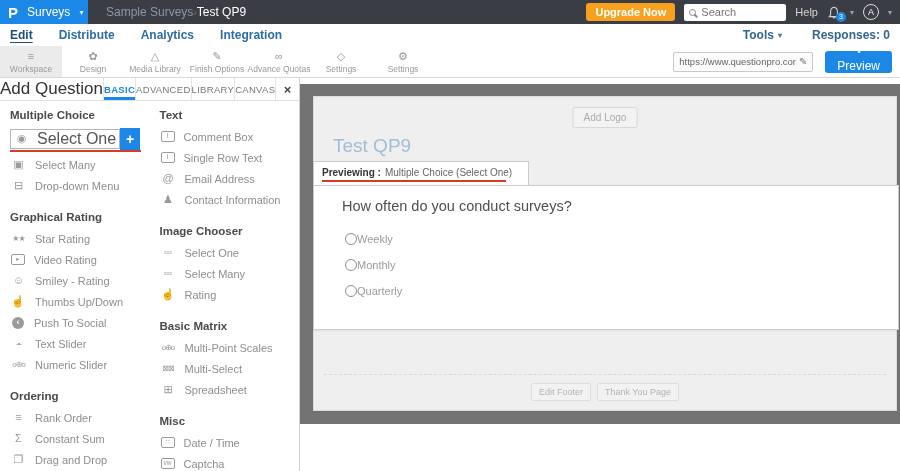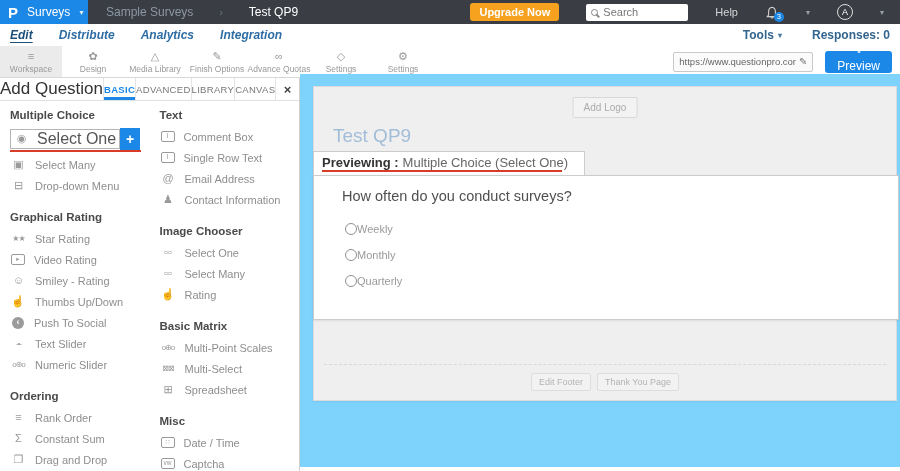--- a/index.html
+++ b/index.html
@@ -6,39 +6,39 @@
   html,body { width:900px; height:471px; overflow:hidden; }
   body { font-family:"Liberation Sans", sans-serif; background:#fff; position:relative; }
   #app { position:absolute; inset:0; width:900px; height:471px; }
 
   
   .topbar { position:absolute; left:0; top:0; width:900px; height:24px; background:#3a3d43; display:flex; align-items:center; }
   .logo-block { width:88px; height:100%; background:#1b87e6; display:flex; align-items:center; padding:0 8px; gap:9px; color:#fff; cursor:pointer; }
   .qp-logo { font-weight:bold; font-size:15px; line-height:1; }
   .product-label { font-size:12px; }
   .caret { font-size:8px; opacity:.85; }
-  .breadcrumb { display:flex; align-items:center; gap:26px; margin-left:18px; font-size:12px; }
+  .breadcrumb { display:flex; align-items:center; gap:0; margin-left:18px; font-size:12px; }
   .bc-parent { color:#8b98a5; }
   .bc-sep { color:#6d7680; font-size:10px; }
   .bc-current { color:#fff; }
-  .top-right { margin-left:auto; display:flex; align-items:center; gap:27px; padding-right:16px; }
+  .top-right { margin-left:auto; display:flex; align-items:center; gap:9px; padding-right:8px; }
   .upgrade-btn { background:#f6a21e; color:#fff; font-size:11px; font-weight:bold; padding:3px 9px; border-radius:3px; cursor:pointer; white-space:nowrap; }
   .search-box { background:#fff; width:102px; height:17px; border-radius:2px; display:flex; align-items:center; padding:0 5px; gap:5px; }
   .mag { width:7px; height:7px; border:1.5px solid #888; border-radius:50%; position:relative; flex-shrink:0; }
   .mag::after { content:""; position:absolute; width:4px; height:1.5px; background:#888; transform:rotate(45deg); right:-3px; bottom:-2px; }
   .search-box input { border:none; outline:none; width:100%; font-size:11px; color:#444; font-family:"Liberation Sans",sans-serif; background:transparent; }
   .help-label { color:#d6d6d6; font-size:11px; cursor:pointer; }
   .bell-wrap { position:relative; display:flex; align-items:center; cursor:pointer; }
   .badge { position:absolute; right:-5px; bottom:-3px; width:10px; height:10px; background:#1b87e6; border-radius:50%; color:#fff; font-size:7px; display:flex; align-items:center; justify-content:center; }
   .caret-dim { color:#9aa0a6; font-size:8px; cursor:pointer; }
   .avatar { width:16px; height:16px; border-radius:50%; border:1px solid #dcdcdc; color:#fff; font-size:9px; display:flex; align-items:center; justify-content:center; cursor:pointer; }
 
   
   .nav { position:absolute; left:0; top:24px; width:900px; height:22px; background:#fff; display:flex; align-items:center; padding:0 10px; gap:26px; font-size:12px; font-weight:bold; }
-  .nav-item { color:#2e6da4; cursor:pointer;font-style:italic; }
+  .nav-item { color:#2e6da4; cursor:pointer; }
   .nav-item.active { color:#1f4e79; text-decoration:underline; text-underline-offset:3px; }
   .nav-right { margin-left:auto; display:flex; align-items:center; gap:30px; }
   .tools { color:#33658f; display:flex; align-items:center; gap:4px; cursor:pointer; }
   .responses { color:#33658f; }
 
   
   .toolbar { position:absolute; left:0; top:46px; width:900px; height:32px; background:#fff; border-bottom:1px solid #d8d8d8; display:flex; align-items:stretch; }
   .tb-tabs { display:flex; }
   .tb-tab { width:62px; display:flex; flex-direction:column; align-items:center; justify-content:center; gap:1px; color:#98999b; cursor:pointer; }
   .tb-tab.active { background:#ebebeb; }
@@ -68,25 +68,25 @@
   .pi-ic.circ { display:inline-flex; width:12px; height:12px; background:#9b9b9b; border-radius:50%; color:#fff; align-items:center; justify-content:center; font-size:9px; font-weight:bold; margin:0 2px; }
   .pi-lb { white-space:nowrap; }
   
   .so-row { position:relative; display:flex; align-items:center; height:25px; margin:2px 0 3px; cursor:pointer; }
   .so-box { display:flex; align-items:center; gap:7px; border:1px solid #b5b5b5; background:#fff; height:20px; width:110px; padding-left:2px; }
   .so-box .pi-lb { color:#555; }
   .so-add { width:20px; height:22px; background:#1b87e6; color:#fff; font-size:14px; font-weight:bold; display:flex; align-items:center; justify-content:center; }
   .so-underline { position:absolute; left:0; top:24px; width:131px; height:2px; background:#da3a28; }
 
   
-  .preview-pane { position:absolute; left:300px; top:74px; width:600px; height:393px; background:#7dd3fc; }
+  .preview-pane { position:absolute; left:300px; top:84px; width:600px; height:340px; background:#737373; }
   .survey-card { position:absolute; left:13px; top:12px; width:584px; height:315px; background:#efefef; border:1px solid #dcdcdc; box-shadow:0 1px 2px rgba(0,0,0,.06); }
   .add-logo { position:absolute; top:10px; left:50%; transform:translateX(-50%); padding:4px 10px; font-size:10px; color:#ababab; border:1px solid #d8d8d8; background:#f3f3f3; border-radius:2px; cursor:pointer; white-space:nowrap; }
   .survey-title { position:absolute; left:19px; top:38px; font-size:19px; color:#a2bdd8; }
-  .preview-tab { position:absolute; left:-1px; top:64px; height:24px; background:#fff; border:1px solid #ccc; border-bottom:none; display:flex; align-items:center; padding:0 16px 2px 8px; font-size:13px; gap:4px; white-space:nowrap; }
+  .preview-tab { position:absolute; left:-1px; top:64px; height:24px; background:#fff; border:1px solid #ccc; border-bottom:none; display:flex; align-items:center; padding:0 16px 2px 8px; font-size:10px; gap:4px; white-space:nowrap; }
   .pt-prefix { font-weight:bold; color:#333; }
   .pt-value { color:#666; }
   .pt-underline { position:absolute; left:8px; bottom:3px; right:22px; height:2px; background:#da3a28; }
   .q-block { position:absolute; left:-1px; top:88px; width:586px; height:145px; background:#fff; border:1px solid #ccc; box-shadow:0 1px 2px rgba(0,0,0,.08); }
   .q-text { position:absolute; left:28px; top:12px; font-size:14.5px; color:#4f4f4f; }
   .q-options { position:absolute; left:31px; top:40px; }
   .q-opt { display:flex; align-items:center; height:26px; cursor:pointer; }
   .radio { width:12px; height:12px; border:1px solid #8f8f8f; border-radius:50%; background:#fff; flex-shrink:0; }
   .q-opt-lb { font-size:11px; color:#9a9a9a; }
   .dashed-sep { position:absolute; left:10px; right:10px; top:277px; border-top:1px dashed #d8d8d8; }

